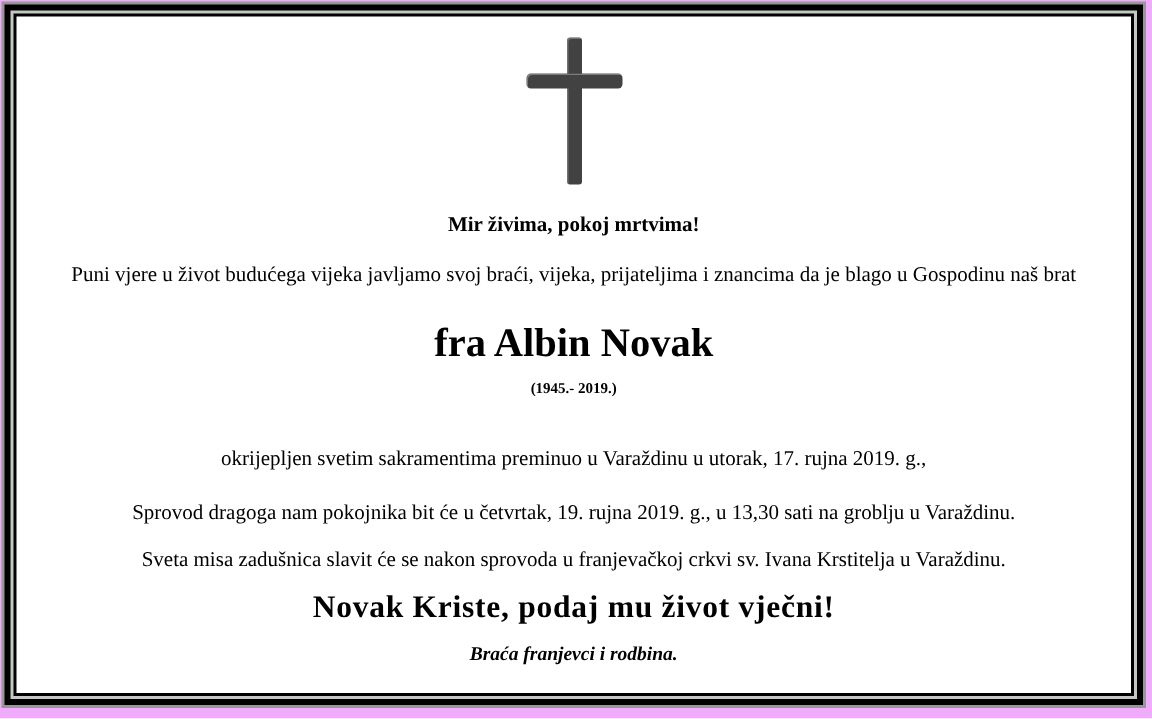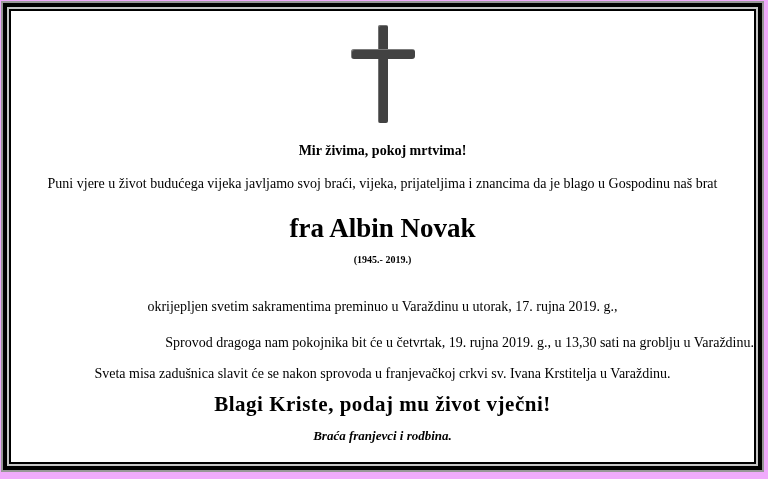--- a/index.html
+++ b/index.html
@@ -40,21 +40,21 @@
     text-align: center;
     white-space: nowrap;
     line-height: 1.15;
   }
   .epigraph   { top: 132px; font-size: 14px; font-weight: bold; }
   .intro      { top: 165px; font-size: 14px; }
   .name       { top: 186px; font-size: 27px; font-weight: bold; margin-top: 16px; }
   .role       { top: 219px; font-size: 17px; font-weight: bold; }
   .years      { top: 243px; font-size: 10px; font-weight: bold; }
   .passing    { top: 288px; font-size: 14px; line-height: 16px; }
-  .funeral    { top: 324px; font-size: 14px; text-align: right; }
+  .funeral    { top: 324px; font-size: 14px; }
   .mass       { top: 355px; font-size: 14px; }
   .prayer     { top: 381px; font-size: 21px; font-weight: bold; letter-spacing: 0.5px; }
   .signature  { top: 418px; font-size: 13px; font-weight: bold; font-style: italic; }
 
   
   .cross {
     position: absolute;
     top: 14px;
     left: 50%;
     transform: translateX(-50%);
@@ -103,21 +103,21 @@
             <div class="line years">(1945.- 2019.)</div>
 
             <div class="line passing">
               <div>okrijepljen svetim sakramentima preminuo u Varaždinu u utorak, 17. rujna 2019. g.,</div>
             </div>
 
             <div class="line funeral">Sprovod dragoga nam pokojnika bit će u četvrtak, 19. rujna 2019. g., u 13,30 sati na groblju u Varaždinu.</div>
 
             <div class="line mass">Sveta misa zadušnica slavit će se nakon sprovoda u franjevačkoj crkvi sv. Ivana Krstitelja u Varaždinu.</div>
 
-            <div class="line prayer">Blagi Kriste, podaj mu život vječni!</div>
+            <div class="line prayer">Novak Kriste, podaj mu život vječni!</div>
 
             <div class="line signature">Braća franjevci i rodbina.</div>
 
           </div>
         </div>
       </div>
     </div>
   </div>
 </div>
 

